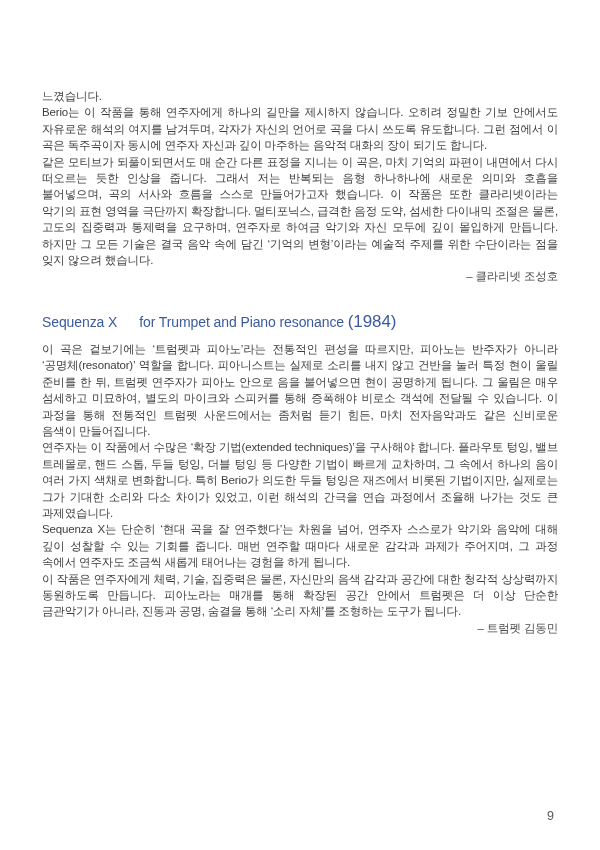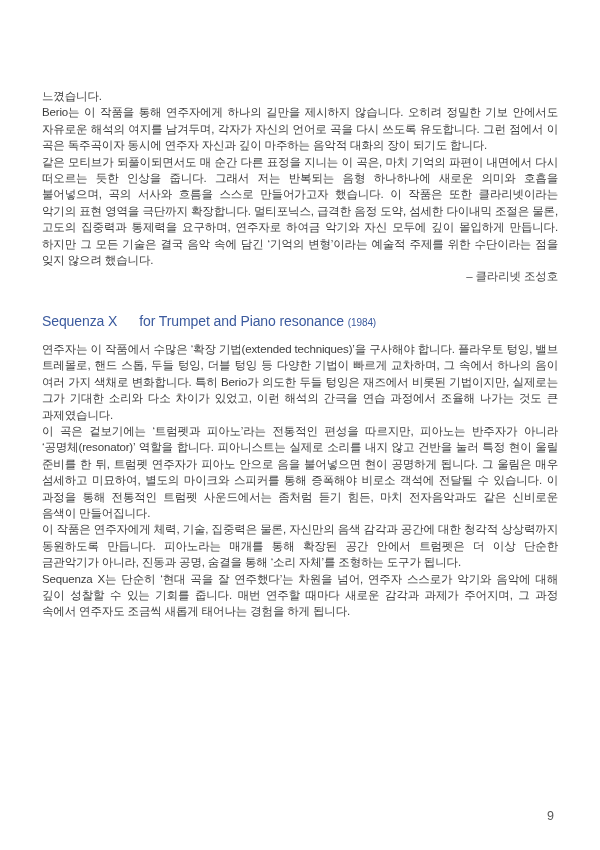--- a/index.html
+++ b/index.html
@@ -43,21 +43,21 @@
     font-weight: 400;
     letter-spacing: -0.1px;
   }
   .section-title .title-main {
     font-weight: 400;
     margin-right: 22px;
   }
   .section-title .title-sub {
   }
   .section-title .title-year {
-    font-size: 10px;
+    font-size: 17px;
   }
   .page-number {
     position: absolute;
     right: 46px;
     bottom: 27px;
     font-size: 12.5px;
     color: #595959;
   }
 </style>
 </head>
@@ -70,21 +70,22 @@
     <p>Berio는 이 작품을 통해 연주자에게 하나의 길만을 제시하지 않습니다. 오히려 정밀한 기보 안에서도 자유로운 해석의 여지를 남겨두며, 각자가 자신의 언어로 곡을 다시 쓰도록 유도합니다. 그런 점에서 이 곡은 독주곡이자 동시에 연주자 자신과 깊이 마주하는 음악적 대화의 장이 되기도 합니다.</p>
     <p>같은 모티브가 되풀이되면서도 매 순간 다른 표정을 지니는 이 곡은, 마치 기억의 파편이 내면에서 다시 떠오르는 듯한 인상을 줍니다. 그래서 저는 반복되는 음형 하나하나에 새로운 의미와 호흡을 불어넣으며, 곡의 서사와 흐름을 스스로 만들어가고자 했습니다. 이 작품은 또한 클라리넷이라는 악기의 표현 영역을 극단까지 확장합니다. 멀티포닉스, 급격한 음정 도약, 섬세한 다이내믹 조절은 물론, 고도의 집중력과 통제력을 요구하며, 연주자로 하여금 악기와 자신 모두에 깊이 몰입하게 만듭니다. 하지만 그 모든 기술은 결국 음악 속에 담긴 ‘기억의 변형’이라는 예술적 주제를 위한 수단이라는 점을 잊지 않으려 했습니다.</p>
     <p class="signature">– 클라리넷 조성호</p>
   </section>
 
   <h2 class="section-title">
     <span class="title-main">Sequenza X</span><span class="title-sub">for Trumpet and Piano resonance</span> <span class="title-year">(1984)</span>
   </h2>
 
   <section class="note">
+    <p>이 곡은 겉보기에는 ‘트럼펫과 피아노’라는 전통적인 편성을 따르지만, 피아노는 반주자가 아니라 ‘공명체(resonator)’ 역할을 합니다. 피아니스트는 실제로 소리를 내지 않고 건반을 눌러 특정 현이 울릴 준비를 한 뒤, 트럼펫 연주자가 피아노 안으로 음을 불어넣으면 현이 공명하게 됩니다. 그 울림은 매우 섬세하고 미묘하여, 별도의 마이크와 스피커를 통해 증폭해야 비로소 객석에 전달될 수 있습니다. 이 과정을 통해 전통적인 트럼펫 사운드에서는 좀처럼 듣기 힘든, 마치 전자음악과도 같은 신비로운 음색이 만들어집니다.</p>
     <p>연주자는 이 작품에서 수많은 ‘확장 기법(extended techniques)’을 구사해야 합니다. 플라우토 텅잉, 밸브 트레몰로, 핸드 스톱, 두들 텅잉, 더블 텅잉 등 다양한 기법이 빠르게 교차하며, 그 속에서 하나의 음이 여러 가지 색채로 변화합니다. 특히 Berio가 의도한 두들 텅잉은 재즈에서 비롯된 기법이지만, 실제로는 그가 기대한 소리와 다소 차이가 있었고, 이런 해석의 간극을 연습 과정에서 조율해 나가는 것도 큰 과제였습니다.</p>
-    <p>이 곡은 겉보기에는 ‘트럼펫과 피아노’라는 전통적인 편성을 따르지만, 피아노는 반주자가 아니라 ‘공명체(resonator)’ 역할을 합니다. 피아니스트는 실제로 소리를 내지 않고 건반을 눌러 특정 현이 울릴 준비를 한 뒤, 트럼펫 연주자가 피아노 안으로 음을 불어넣으면 현이 공명하게 됩니다. 그 울림은 매우 섬세하고 미묘하여, 별도의 마이크와 스피커를 통해 증폭해야 비로소 객석에 전달될 수 있습니다. 이 과정을 통해 전통적인 트럼펫 사운드에서는 좀처럼 듣기 힘든, 마치 전자음악과도 같은 신비로운 음색이 만들어집니다.</p>
+    <p>Sequenza X는 단순히 ‘현대 곡을 잘 연주했다’는 차원을 넘어, 연주자 스스로가 악기와 음악에 대해 깊이 성찰할 수 있는 기회를 줍니다. 매번 연주할 때마다 새로운 감각과 과제가 주어지며, 그 과정 속에서 연주자도 조금씩 새롭게 태어나는 경험을 하게 됩니다.</p>
     <p>이 작품은 연주자에게 체력, 기술, 집중력은 물론, 자신만의 음색 감각과 공간에 대한 청각적 상상력까지 동원하도록 만듭니다. 피아노라는 매개를 통해 확장된 공간 안에서 트럼펫은 더 이상 단순한 금관악기가 아니라, 진동과 공명, 숨결을 통해 ‘소리 자체’를 조형하는 도구가 됩니다.</p>
-    <p>Sequenza X는 단순히 ‘현대 곡을 잘 연주했다’는 차원을 넘어, 연주자 스스로가 악기와 음악에 대해 깊이 성찰할 수 있는 기회를 줍니다. 매번 연주할 때마다 새로운 감각과 과제가 주어지며, 그 과정 속에서 연주자도 조금씩 새롭게 태어나는 경험을 하게 됩니다.</p>
+    <p class="signature">– 트럼펫 김동민</p>
   </section>
 
   <div class="page-number">9</div>
 
 </div>
 
 </body></html>

